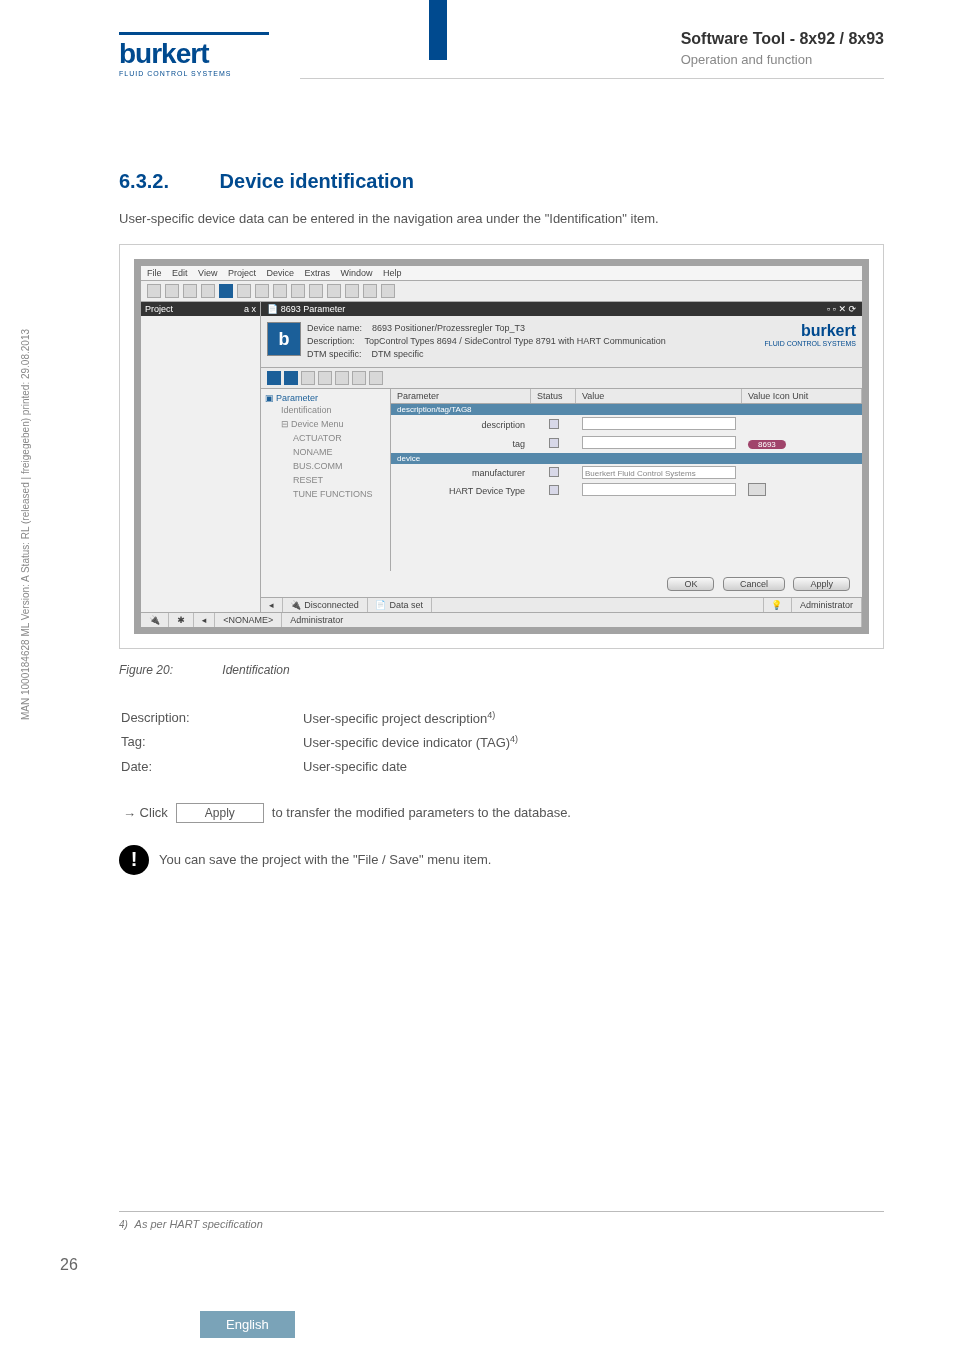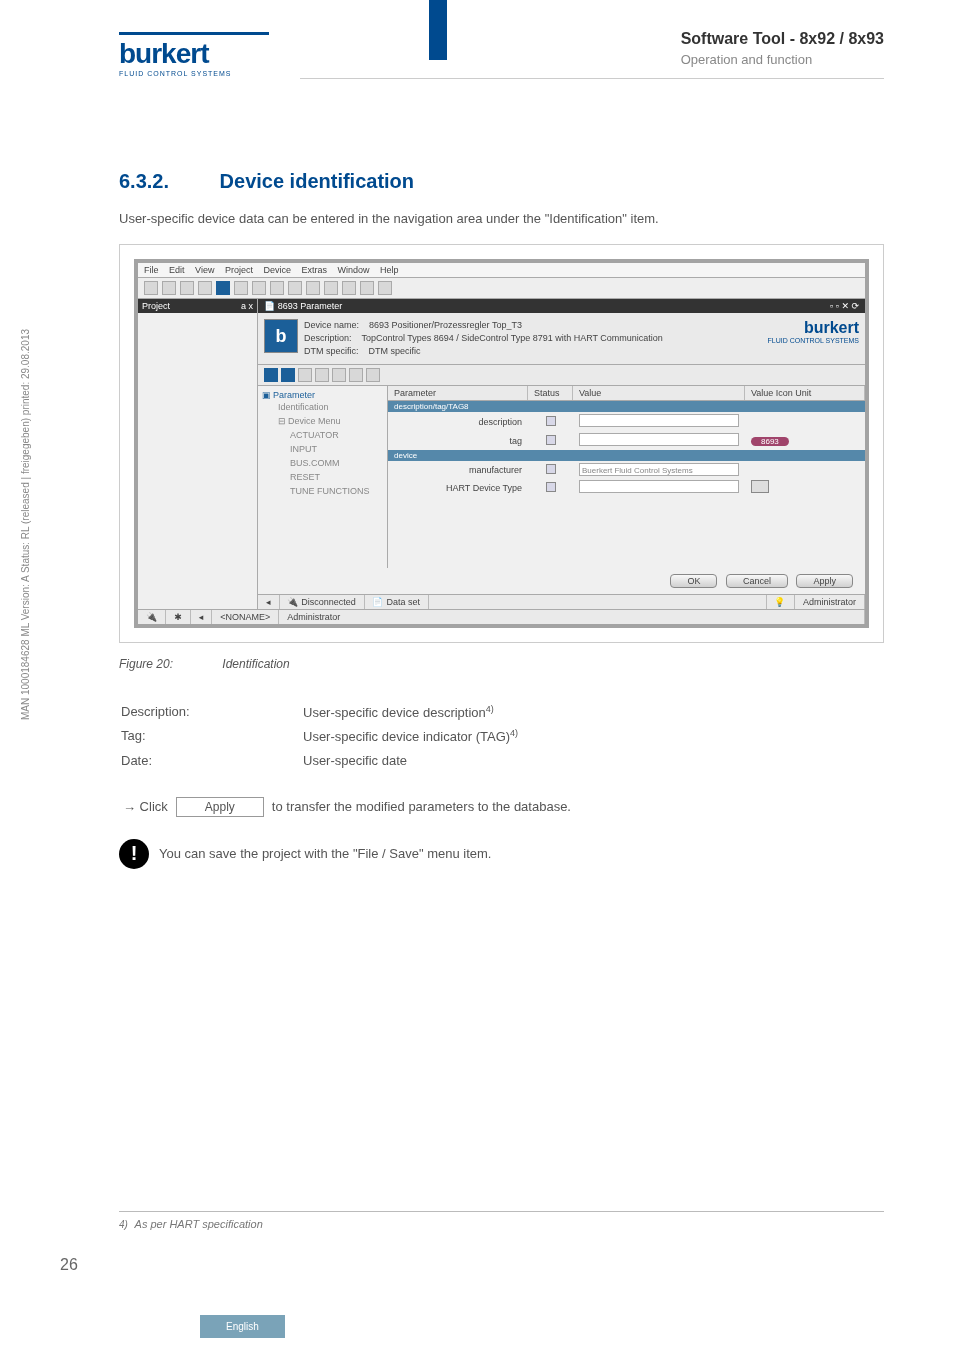--- a/index.html
+++ b/index.html
@@ -19,21 +19,21 @@
   .header-sub { font-size: 13px; color: #888; margin-top: 4px; }
   .header-line { position: absolute; top: 78px; left: 300px; right: 70px; height: 1px; background: #ccc; }
   
   .content { position: absolute; top: 170px; left: 119px; right: 70px; }
   
   .section-title { font-size: 20px; font-weight: bold; color: #004a8f; margin-bottom: 18px; }
   .section-num { display: inline-block; width: 95px; }
   .intro-text { font-size: 13px; color: #555; margin-bottom: 18px; }
   
   .screenshot-frame { border: 1px solid #ccc; padding: 14px; margin-bottom: 14px; background: #fff; }
-  .app-window { border: 4px solid #a3a3a3; background: #404040; font-size: 9px; color: #444; }
+  .app-window { border: 7px solid #a3a3a3; background: #404040; font-size: 9px; color: #444; }
   .menubar { padding: 2px 6px; border-bottom: 1px solid #aaa; background: #f5f5f5; }
   .menubar span { margin-right: 8px; }
   .toolbar { padding: 3px 6px; border-bottom: 1px solid #aaa; background: #eee; display:flex; gap:4px; }
   .tb-btn { width:14px; height:14px; background:#d8d8d8; border:1px solid #aaa; display:inline-block; }
   .tb-sep { width:14px; height:14px; background:#1b5f99; display:inline-block; }
   
   .app-body { display: flex; height: 310px; }
   .projpanel { width: 120px; background: #f0f0f0; border-right: 1px solid #aaa; }
   .projhead { background: #333; color:#fff; padding:2px 4px; font-size:9px; display:flex; justify-content:space-between; }
   .projtree { padding: 6px 4px; font-size: 9px; color:#333; }
@@ -92,21 +92,21 @@
   .note-row { display:flex; align-items:center; font-size:13px; color:#555; margin-bottom:20px; }
   .note-icon { width:30px; height:30px; border-radius:50%; background:#000; color:#fff; display:flex; align-items:center; justify-content:center; font-size:20px; font-weight:bold; margin-right:10px; flex:0 0 30px; }
   
   .side-text { position:absolute; left:20px; top:720px; transform: rotate(-90deg); transform-origin: left top; font-size:10px; color:#888; white-space:nowrap; }
   
   .footnote-line { position:absolute; left:119px; right:70px; bottom:120px; border-top:1px solid #bbb; padding-top:6px; font-size:11px; font-style:italic; color:#777; }
   .footnote-line .fn-num { font-style:italic; font-size:10px; margin-right:4px; }
   
   .pagenum { position:absolute; left:60px; bottom:76px; font-size:16px; color:#666; }
   
-  .lang-bar { position:absolute; left:200px; bottom:12px; background:#7aa3b8; color:#fff; padding:6px 26px; font-size:10px; }
+  .lang-bar { position:absolute; left:200px; bottom:12px; background:#7aa3b8; color:#fff; padding:6px 26px; font-size:13px; }
 </style>
 </head>
 <body>
 
 <div class="page">
   <div class="top-accent"></div>
 
   <div class="logo-box">
     <div class="logo-bar"></div>
     <div class="logo-main">burkert</div>
@@ -183,21 +183,21 @@
               <span class="tb-btn"></span>
               <span class="tb-btn"></span>
               <span class="tb-btn"></span>
             </div>
             <div class="workarea">
               <div class="navtree">
                 <div class="nav-root">▣ <span>Parameter</span></div>
                 <div class="nav-child nav-sel">Identification</div>
                 <div class="nav-child">⊟ <span>Device Menu</span></div>
                 <div class="nav-child" style="padding-left:28px">ACTUATOR</div>
-                <div class="nav-child" style="padding-left:28px">INPUT</div>
+                <div class="nav-child" style="padding-left:28px">NONAME</div>
                 <div class="nav-child" style="padding-left:28px">BUS.COMM</div>
                 <div class="nav-child" style="padding-left:28px">RESET</div>
                 <div class="nav-child" style="padding-left:28px">TUNE FUNCTIONS</div>
               </div>
               <div class="paramtable">
                 <div class="pt-head">
                   <div class="pt-h1">Parameter</div>
                   <div class="pt-h2">Status</div>
                   <div class="pt-h3">Value</div>
                   <div class="pt-h4">Value Icon   Unit</div>
@@ -258,21 +258,21 @@
 
     <div class="fig-caption">
       <span class="fignum">Figure 20:</span>
       <span>Identification</span>
     </div>
 
     <table class="desc-table">
       <tbody>
           <tr>
         <td>Description:</td>
-        <td><span>User-specific device description</span><span class="sup">4)</span></td>
+        <td><span>User-specific project description</span><span class="sup">4)</span></td>
       </tr>
       <tr>
         <td>Tag:</td>
         <td><span>User-specific device indicator (TAG)</span><span class="sup">4)</span></td>
       </tr>
       <tr>
         <td>Date:</td>
         <td><span>User-specific date</span></td>
       </tr>
     </tbody>

